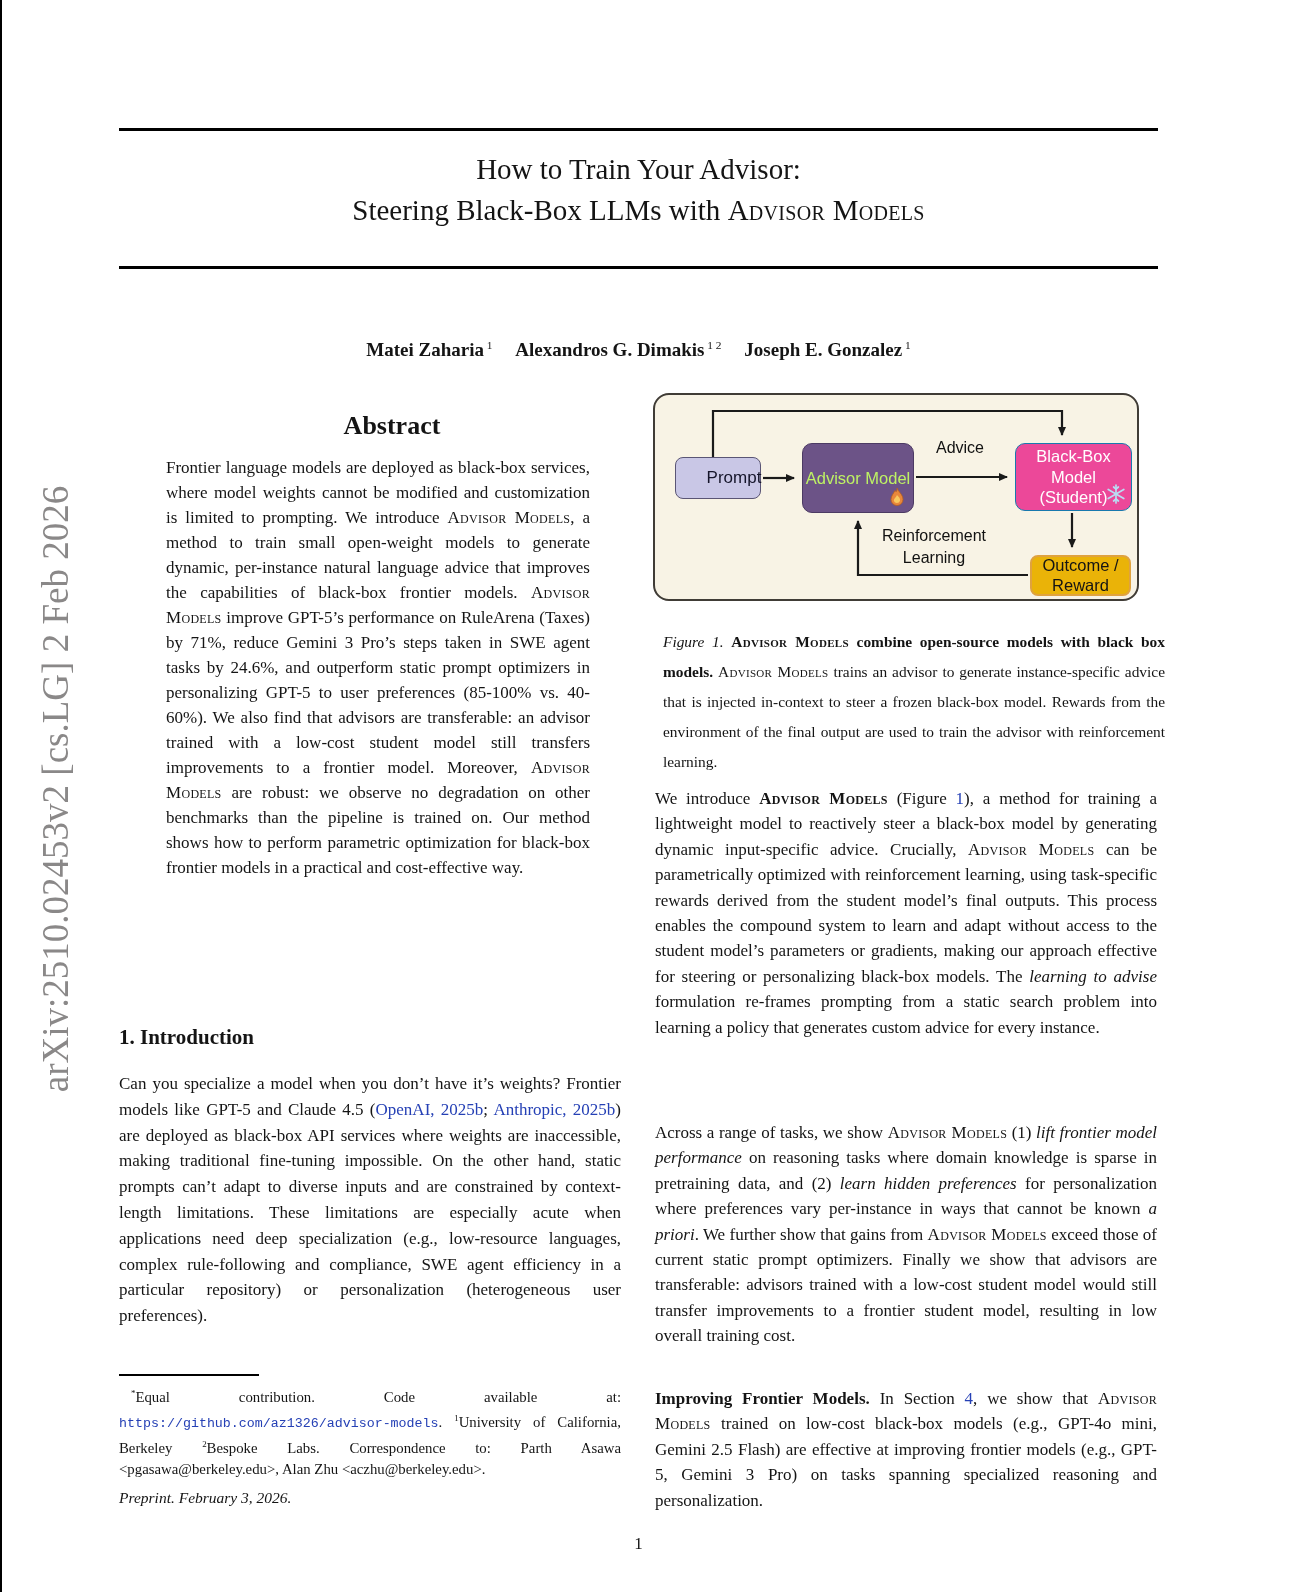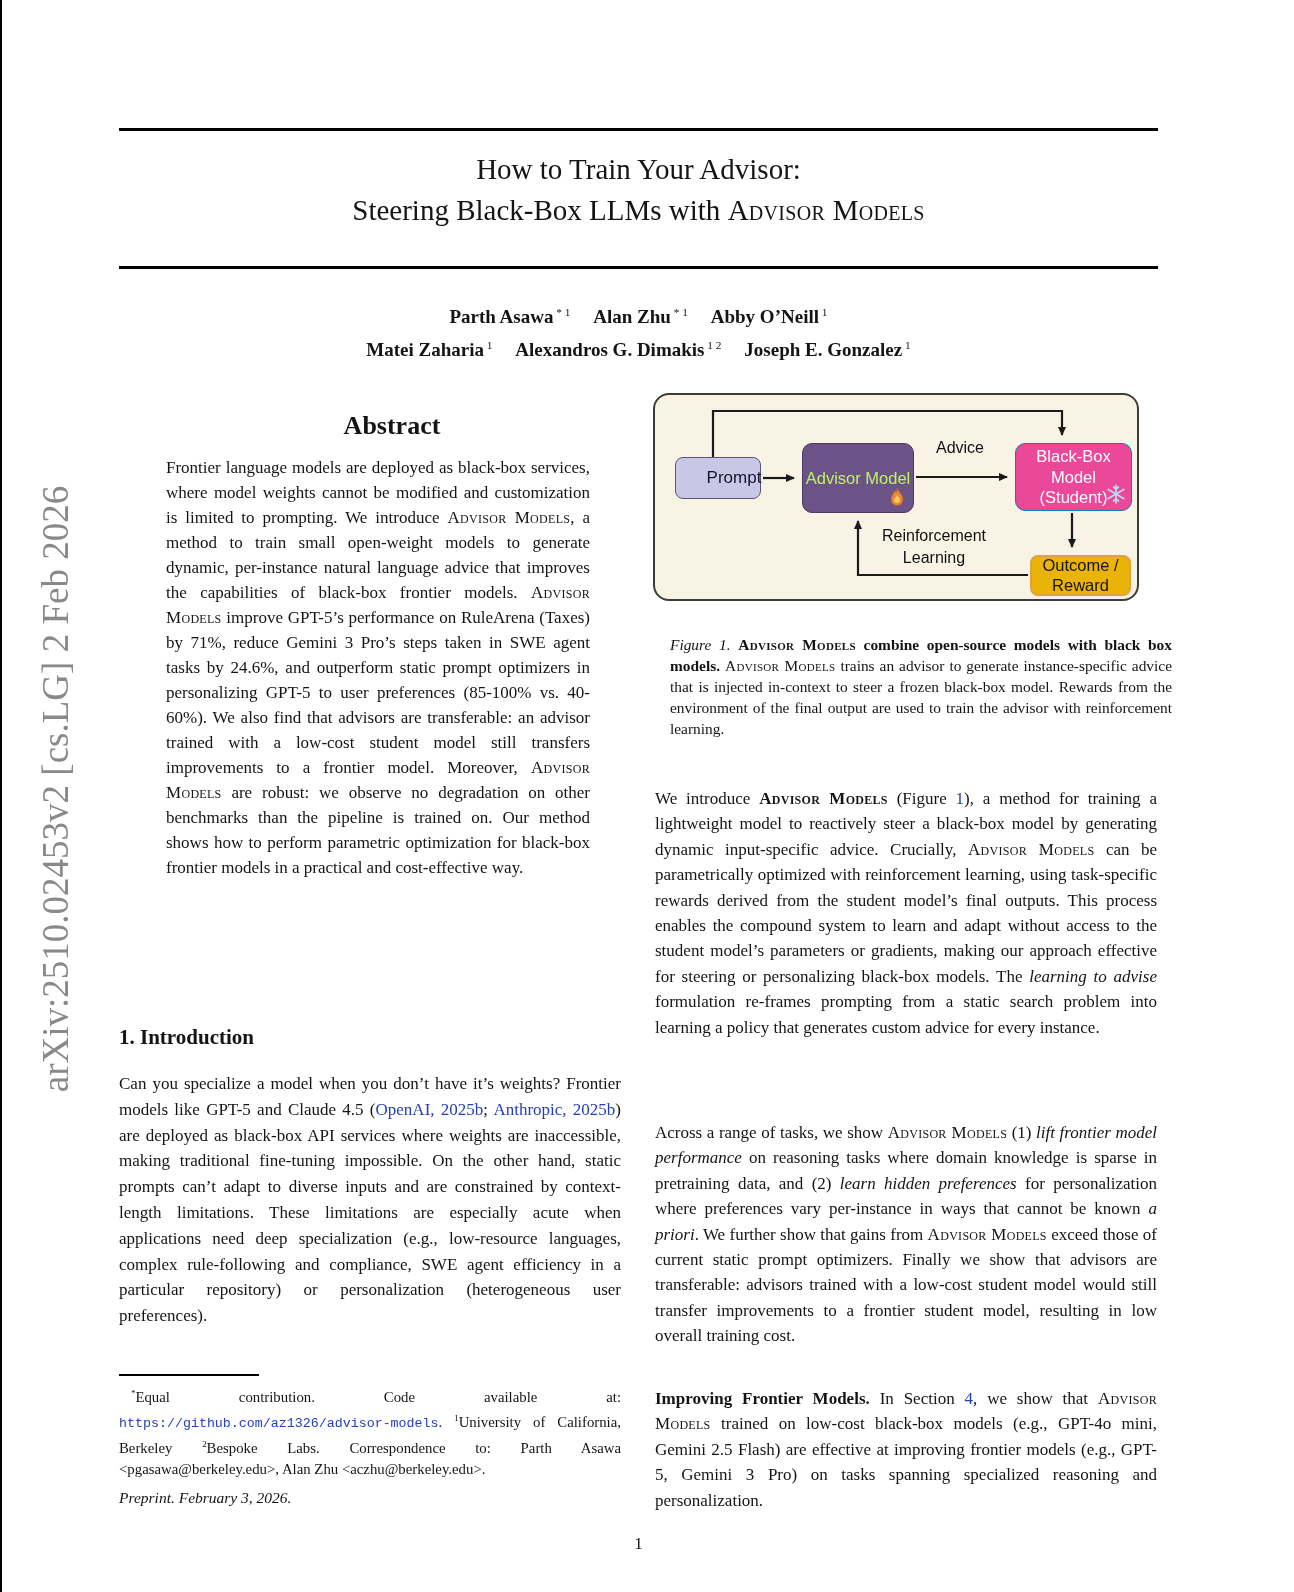--- a/index.html
+++ b/index.html
@@ -42,22 +42,22 @@
   .n-blackbox{left:360px;top:48px;width:117px;height:68px;background:#ec4899;border:1.6px solid #1879ae;
               border-radius:10px;font-size:16.5px;color:#ffffff;line-height:1.25;}
   .n-outcome{left:375px;top:160px;width:101px;height:41px;background:#eab308;border:2px solid #dfa23f;
              border-radius:8px;font-size:16.5px;color:#141414;line-height:1.2;}
   .flabel{position:absolute;white-space:pre-line;text-align:center;color:#111;}
   .l-advice{left:262px;top:44px;width:86px;font-size:16px;}
   .l-rl{left:204px;top:130px;width:150px;font-size:16px;line-height:1.35;}
   .icon-flame{position:absolute;right:6px;bottom:3px;}
   .icon-snow{position:absolute;right:4px;bottom:5px;}
 
-  .fig-caption{position:absolute;left:655px;top:619px;width:502px;margin:15px;font-size:15.4px;
-               line-height:21px;text-align:justify;}
+  .fig-caption{position:absolute;left:655px;top:619px;width:502px;margin:8px;font-size:15.4px;
+               line-height:30px;text-align:justify;}
   .rp{position:absolute;left:655px;width:502px;}
   .rp1{top:786px}.rp2{top:1120px}.rp3{top:1386px}
 
   
   .rt-b{font-weight:bold}
   .rt-i{font-style:italic}
   .rt-sc{font-variant:small-caps;letter-spacing:0.3px}
   .rt-link{color:#2540b5}
   .rt-mono{font-family:"Liberation Mono",monospace;font-size:0.9em}
   .rt-sup{vertical-align:super;font-size:60%;font-weight:normal}
@@ -71,21 +71,20 @@
 
   <div class="arxiv">arXiv:2510.02453v2  [cs.LG]  2 Feb 2026</div>
 
   <div class="rule rule-top"></div>
   <h1 class="title">
     <span class="title-line">How to Train Your Advisor:</span>
     <span class="title-line"><span>Steering Black-Box LLMs with </span><span class="rt-sc">Advisor Models</span></span>
   </h1>
   <div class="rule rule-mid"></div>
 
-  <div class="authors a1"><span class="rt-b">Parth Asawa</span><span class="rt-sup"> * 1</span><span class="rt-gap">&nbsp;</span><span class="rt-b">Alan Zhu</span><span class="rt-sup"> * 1</span><span class="rt-gap">&nbsp;</span><span class="rt-b">Abby O’Neill</span><span class="rt-sup"> 1</span></div>
   <div class="authors a2"><span class="rt-b">Matei Zaharia</span><span class="rt-sup"> 1</span><span class="rt-gap">&nbsp;</span><span class="rt-b">Alexandros G. Dimakis</span><span class="rt-sup"> 1 2</span><span class="rt-gap">&nbsp;</span><span class="rt-b">Joseph E. Gonzalez</span><span class="rt-sup"> 1</span></div>
 
   <h2 class="abs-head">Abstract</h2>
   <p class="abs-body"><span>Frontier language models are deployed as black-box services, where model weights cannot be modified and customization is limited to prompting. We introduce </span><span class="rt-sc">Advisor Models</span><span>, a method to train small open-weight models to generate dynamic, per-instance natural language advice that improves the capabilities of black-box frontier models. </span><span class="rt-sc">Advisor Models</span><span> improve GPT-5’s performance on RuleArena (Taxes) by 71%, reduce Gemini 3 Pro’s steps taken in SWE agent tasks by 24.6%, and outperform static prompt optimizers in personalizing GPT-5 to user preferences (85-100% vs. 40-60%). We also find that advisors are transferable: an advisor trained with a low-cost student model still transfers improvements to a frontier model. Moreover, </span><span class="rt-sc">Advisor Models</span><span> are robust: we observe no degradation on other benchmarks than the pipeline is trained on. Our method shows how to perform parametric optimization for black-box frontier models in a practical and cost-effective way.</span></p>
 
   <h2 class="sec-head">1. Introduction</h2>
   <p class="par intro"><span>Can you specialize a model when you don’t have it’s weights? Frontier models like GPT-5 and Claude 4.5 (</span><span class="rt-link">OpenAI, 2025b</span><span>; </span><span class="rt-link">Anthropic, 2025b</span><span>) are deployed as black-box API services where weights are inaccessible, making traditional fine-tuning impossible. On the other hand, static prompts can’t adapt to diverse inputs and are constrained by context-length limitations. These limitations are especially acute when applications need deep specialization (e.g., low-resource languages, complex rule-following and compliance, SWE agent efficiency in a particular repository) or personalization (heterogeneous user preferences).</span></p>
 
   <div class="fn-rule"></div>
   <p class="footnote"><span class="rt-sup">*</span><span>Equal contribution. Code available at: </span><span class="rt-mono rt-link">https://github.com/az1326/advisor-models</span><span>. </span><span class="rt-sup">1</span><span>University of California, Berkeley </span><span class="rt-sup">2</span><span>Bespoke Labs. Correspondence to: Parth Asawa &lt;pgasawa@berkeley.edu&gt;, Alan Zhu &lt;aczhu@berkeley.edu&gt;.</span></p>

